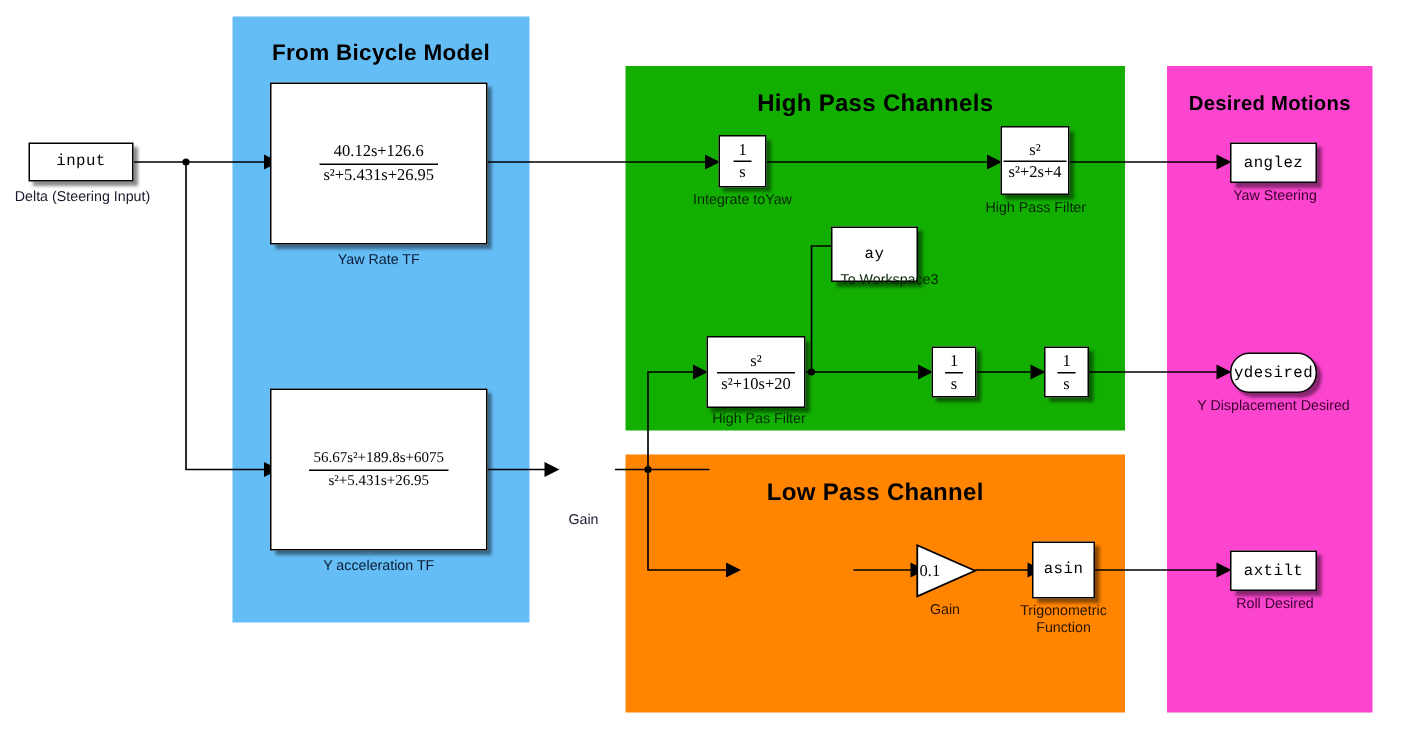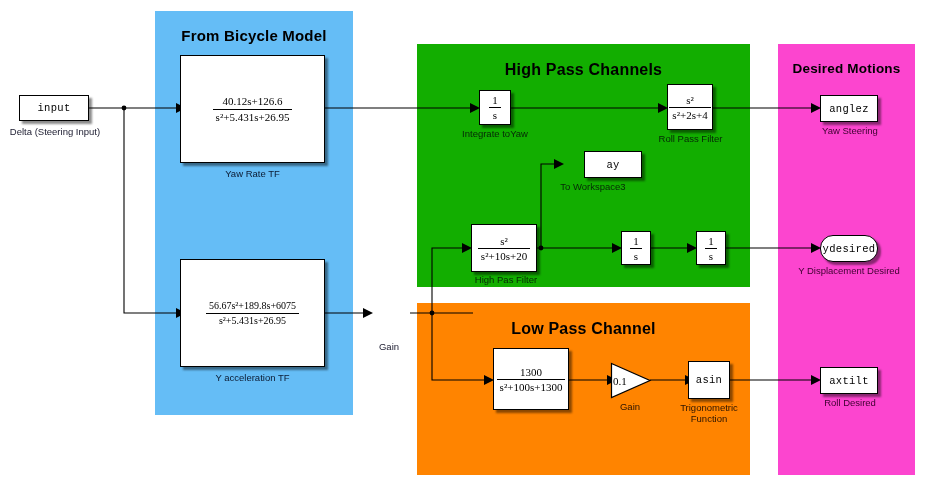--- a/index.html
+++ b/index.html
@@ -222,23 +222,23 @@
     </span>
   </div>
   <div class="block-label label-on-green" style="left:452px; top:128px; width:86px;">Integrate toYaw</div>
 
   <div class="block" style="left:667px; top:84px; width:46px; height:46px;">
     <span class="frac tiny">
       <span class="num">s²</span>
       <span class="den">s²+2s+4</span>
     </span>
   </div>
-  <div class="block-label label-on-green" style="left:643px; top:133px; width:95px;">Roll Pass Filter</div>
-
-  <div class="block" style="left:584px; top:151px; width:58px; height:27px;">
+  <div class="block-label label-on-green" style="left:643px; top:133px; width:95px;">High Pass Filter</div>
+
+  <div class="block" style="left:554px; top:151px; width:58px; height:37px;">
     <span class="mono-text">ay</span>
   </div>
   <div class="block-label label-on-green" style="left:553px; top:181px; width:80px;">To Workspace3</div>
 
   <div class="block" style="left:471px; top:224px; width:66px; height:48px;">
     <span class="frac tiny">
       <span class="num">s²</span>
       <span class="den">s²+10s+20</span>
     </span>
   </div>
@@ -251,26 +251,20 @@
     </span>
   </div>
 
   <div class="block" style="left:696px; top:231px; width:30px; height:34px;">
     <span class="frac tiny">
       <span class="num">1</span>
       <span class="den">s</span>
     </span>
   </div>
 
-  <div class="block" style="left:493px; top:348px; width:76px; height:62px;">
-    <span class="frac tiny">
-      <span class="num">1300</span>
-      <span class="den">s²+100s+1300</span>
-    </span>
-  </div>
 
   <div class="gain" style="left:610px; top:362px; width:42px; height:37px;">
     <svg width="42" height="37" viewBox="0 0 42 37" xmlns="http://www.w3.org/2000/svg">
       <polygon points="1.5,1.5 40,18.5 1.5,35.5" fill="#ffffff" stroke="#000000" stroke-width="1.2"></polygon>
     </svg>
     <span class="gain-val" style="left:3px;">0.1</span>
   </div>
   <div class="block-label label-on-orange" style="left:605px; top:401px; width:50px;">Gain</div>
 
   <div class="block" style="left:688px; top:361px; width:42px; height:38px;">

